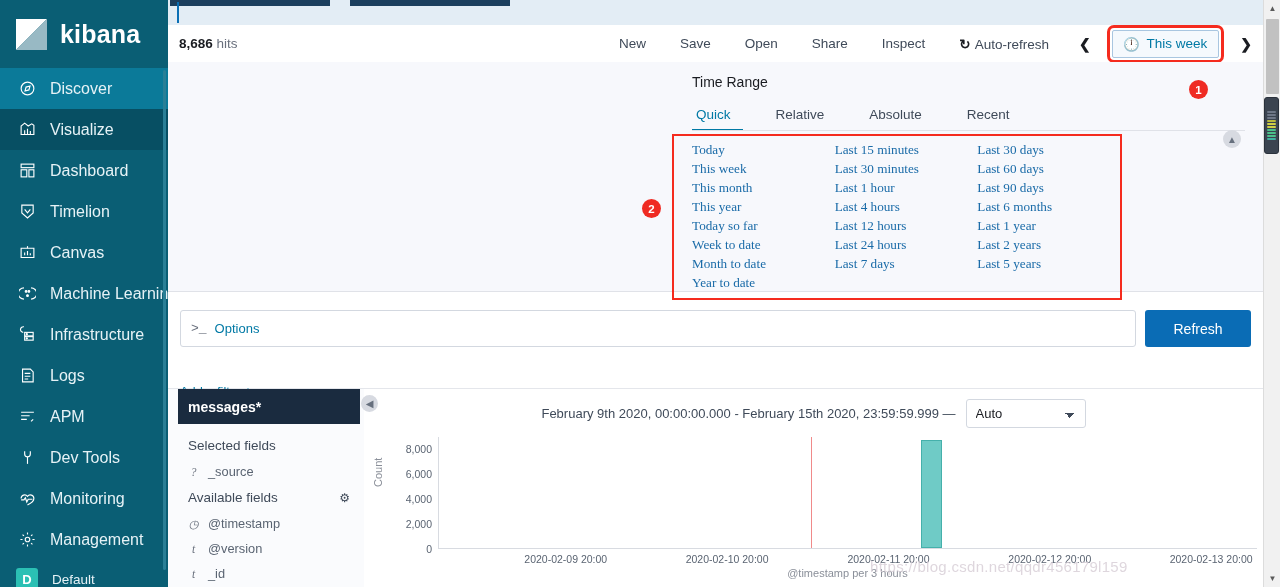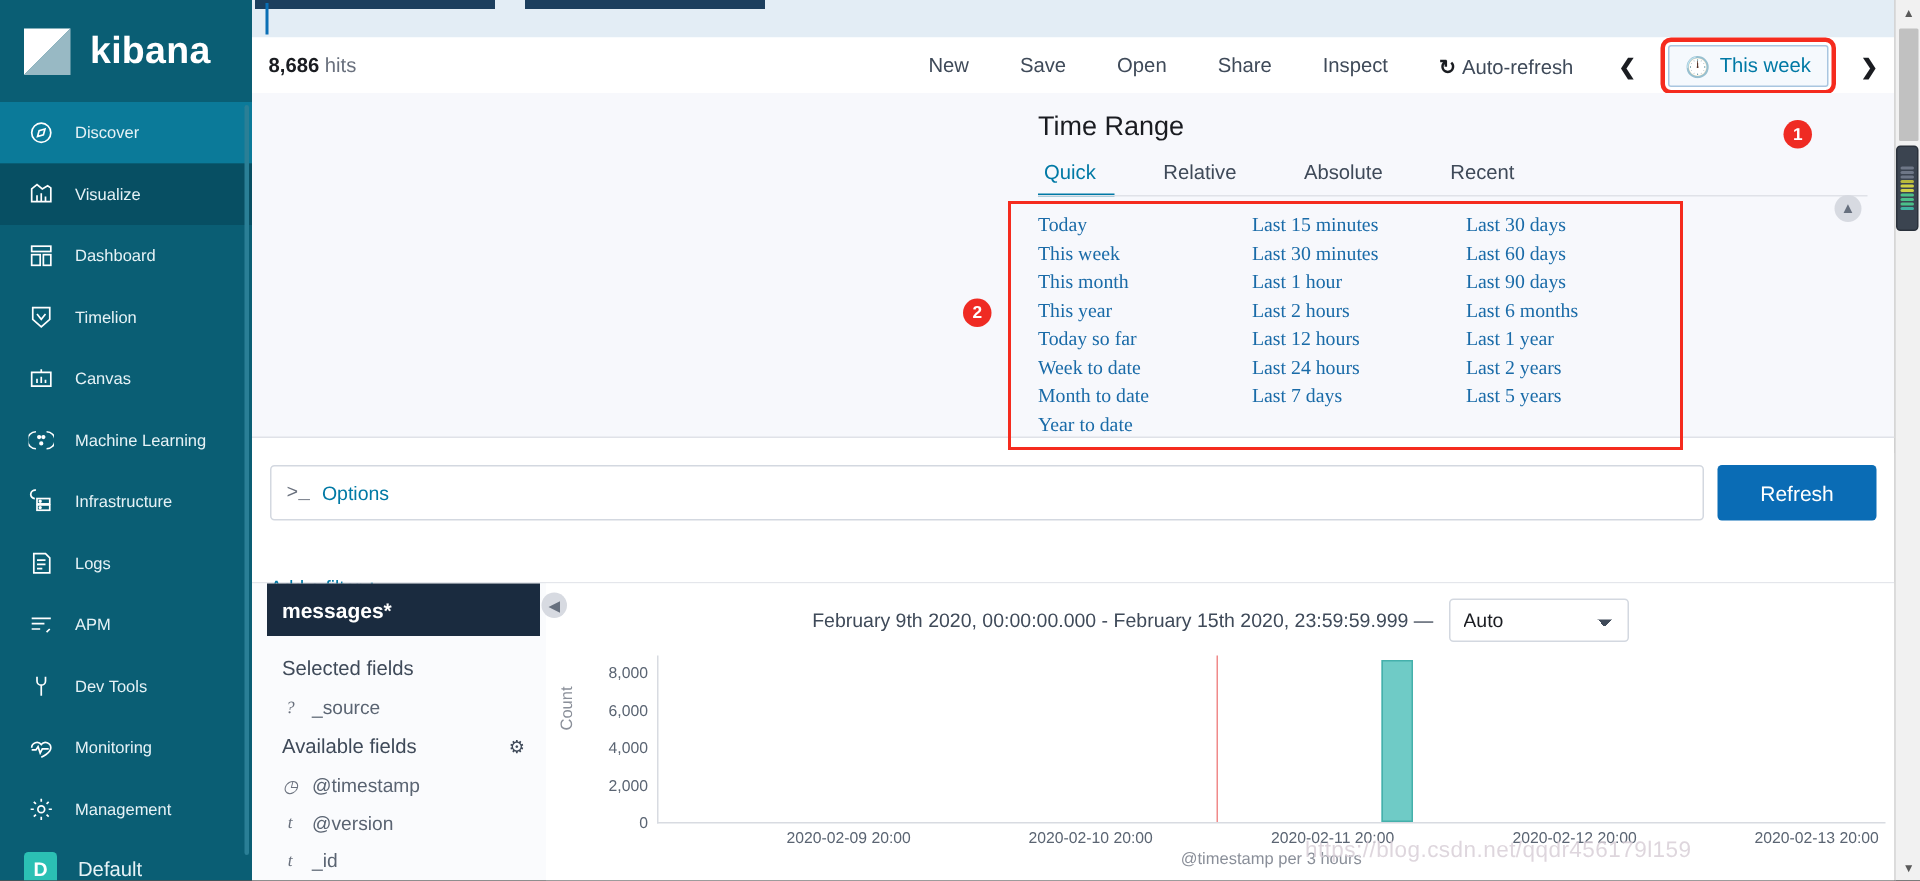--- a/index.html
+++ b/index.html
@@ -24,21 +24,21 @@
   }
   .brand-logo .k2 {
     position: absolute; left: 0; bottom: 0; width: 0; height: 0;
     border-right: 31px solid #98b9c4; border-top: 31px solid transparent;
   }
   .brand-text { font-size: 25px; font-weight: 600; letter-spacing: .2px; color: #fff; }
 
   .nav { display: flex; flex-direction: column; }
   .nav-item {
     height: 41px; display: flex; align-items: center; gap: 14px;
-    padding-left: 18px; font-size: 11px; color: #e6f2f6; cursor: pointer;
+    padding-left: 18px; font-size: 16px; color: #e6f2f6; cursor: pointer;
     position: relative;
   }
   .nav-item .ico {
     width: 18px; height: 18px; flex: 0 0 18px;
     display: flex; align-items: center; justify-content: center;
   }
   .nav-item .ico svg { width: 17px; height: 17px; display: block; }
   .nav-item.active { background: #0b7a99; }
   .nav-item.hover2 { background: #074f63; }
   .nav-item .lbl { white-space: nowrap; }
@@ -99,21 +99,21 @@
     position: absolute; width: 19px; height: 19px; border-radius: 50%;
     background: #ef2b23; color: #fff; font-size: 11.5px; font-weight: 700;
     display: flex; align-items: center; justify-content: center; z-index: 40;
   }
 
   
   .timerange {
     position: absolute; left: 0; top: 62px; width: 100%; height: 230px;
     background: #f7f8fc; border-bottom: 1px solid #e0e2e8;
   }
-  .tr-title { position: absolute; left: 524px; top: 12px; font-size: 18px; color: #1a1c21; }
+  .tr-title { position: absolute; left: 524px; top: 12px; font-size: 14px; color: #1a1c21; }
   .tr-tabs { position: absolute; left: 524px; top: 41px; display: flex; gap: 17px; }
   .tr-tab {
     font-size: 13.5px; color: #3f4a59; padding: 4px 12px 7px 4px; cursor: pointer;
     margin-right: 12px;
   }
   .tr-tab.active { color: #0079a5; border-bottom: 2px solid #0079a5; }
   .tr-divider { position: absolute; left: 524px; right: 18px; top: 68px; height: 1px; background: #e0e2e8; }
 
   .tr-grid {
     position: absolute; left: 504px; top: 72px; width: 450px;
@@ -451,21 +451,21 @@
           <span class="tr-opt">This year</span>
           <span class="tr-opt">Today so far</span>
           <span class="tr-opt">Week to date</span>
           <span class="tr-opt">Month to date</span>
           <span class="tr-opt">Year to date</span>
         </div>
         <div class="tr-col">
           <span class="tr-opt">Last 15 minutes</span>
           <span class="tr-opt">Last 30 minutes</span>
           <span class="tr-opt">Last 1 hour</span>
-          <span class="tr-opt">Last 2 hours</span>
+          <span class="tr-opt">Last 4 hours</span>
           <span class="tr-opt">Last 12 hours</span>
           <span class="tr-opt">Last 24 hours</span>
           <span class="tr-opt">Last 7 days</span>
         </div>
         <div class="tr-col">
           <span class="tr-opt">Last 30 days</span>
           <span class="tr-opt">Last 60 days</span>
           <span class="tr-opt">Last 90 days</span>
           <span class="tr-opt">Last 6 months</span>
           <span class="tr-opt">Last 1 year</span>

